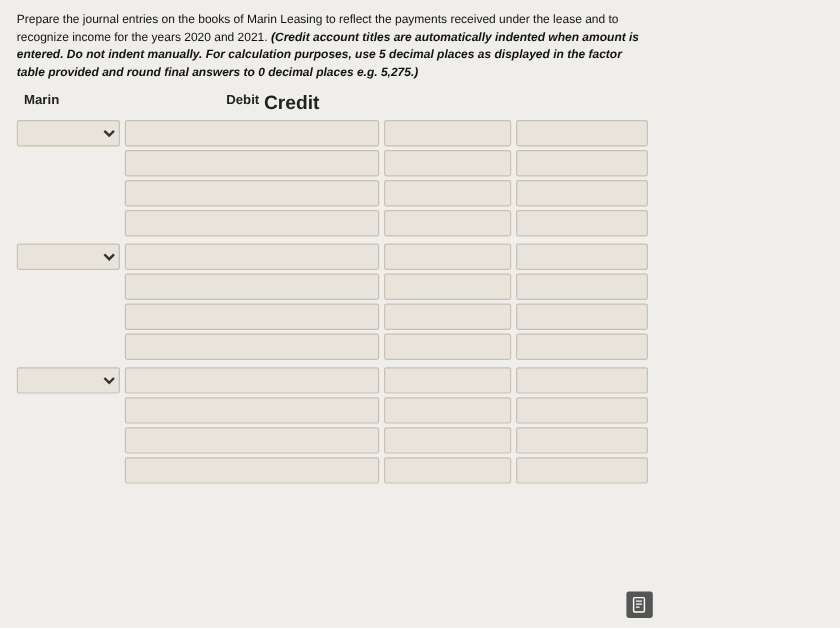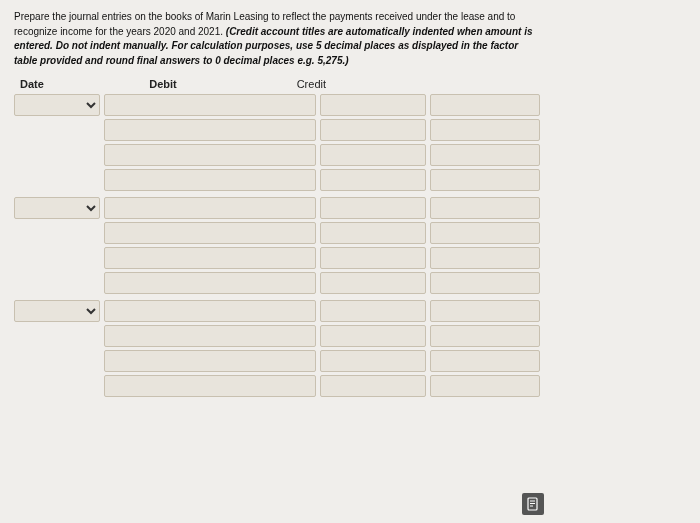--- a/index.html
+++ b/index.html
@@ -57,29 +57,29 @@
       flex: 1;
       font-weight: bold;
       font-size: 11px;
       padding-left: 4px;
     }
 
     .col-debit-header {
       width: 110px;
       font-weight: bold;
       font-size: 11px;
-      text-align: center;
+      text-align: right;
       padding-left: 4px;
     }
 
     .col-credit-header {
       width: 110px;
-      font-weight: normal;
-      font-size: 11px;
-      text-align: right;
+      font-weight: bold;
+      font-size: 16px;
+      text-align: left;
       padding-left: 4px;
     }
 
     .entry-group {
       margin-bottom: 6px;
     }
 
     .table-row {
       display: flex;
       width: 100%;
@@ -159,21 +159,21 @@
 <body>
 
 <div class="page-container">
 
   <p class="instructions">
     <span>Prepare the journal entries on the books of Marin Leasing to reflect the payments received under the lease and to recognize income for the years 2020 and 2021.</span>
     <span class="italic-bold">(Credit account titles are automatically indented when amount is entered. Do not indent manually. For calculation purposes, use 5 decimal places as displayed in the factor table provided and round final answers to 0 decimal places e.g. 5,275.)</span>
   </p>
 
   <div class="table-header">
-    <div class="col-date-header">Date</div>
+    <div class="col-date-header">Marin</div>
     <div class="col-debit-header">Debit</div>
     <div class="col-credit-header">Credit</div>
   </div>
 
   <div class="entry-group">
 
     <div class="table-row">
       <div class="cell-date">
         <select class="date-select">
           <option value=""></option>

